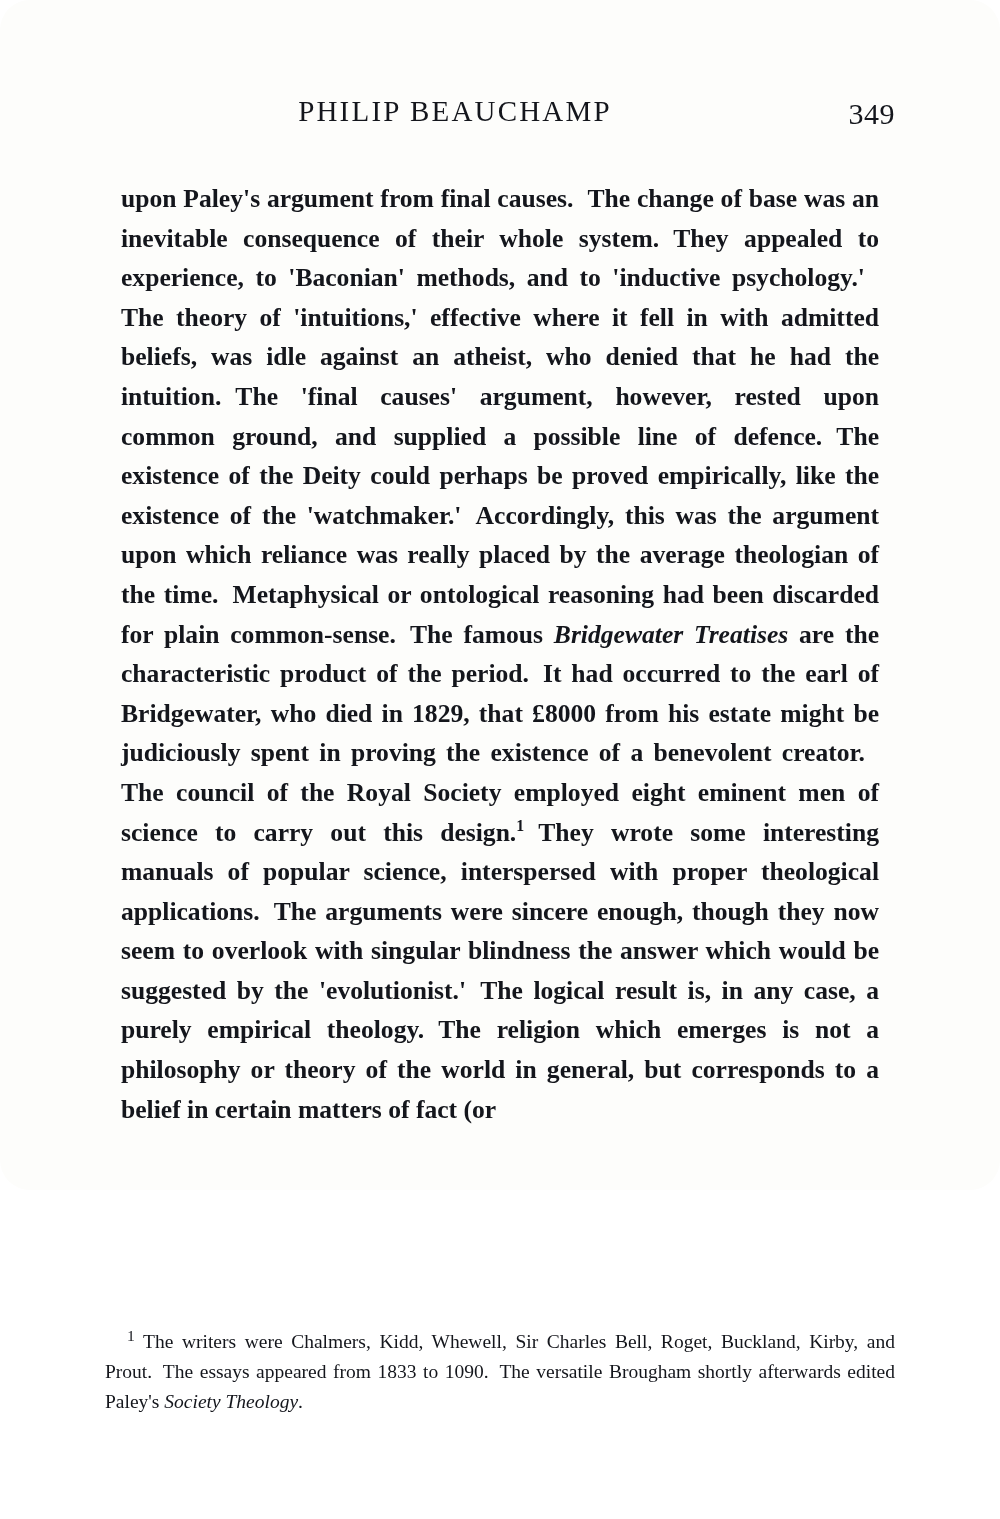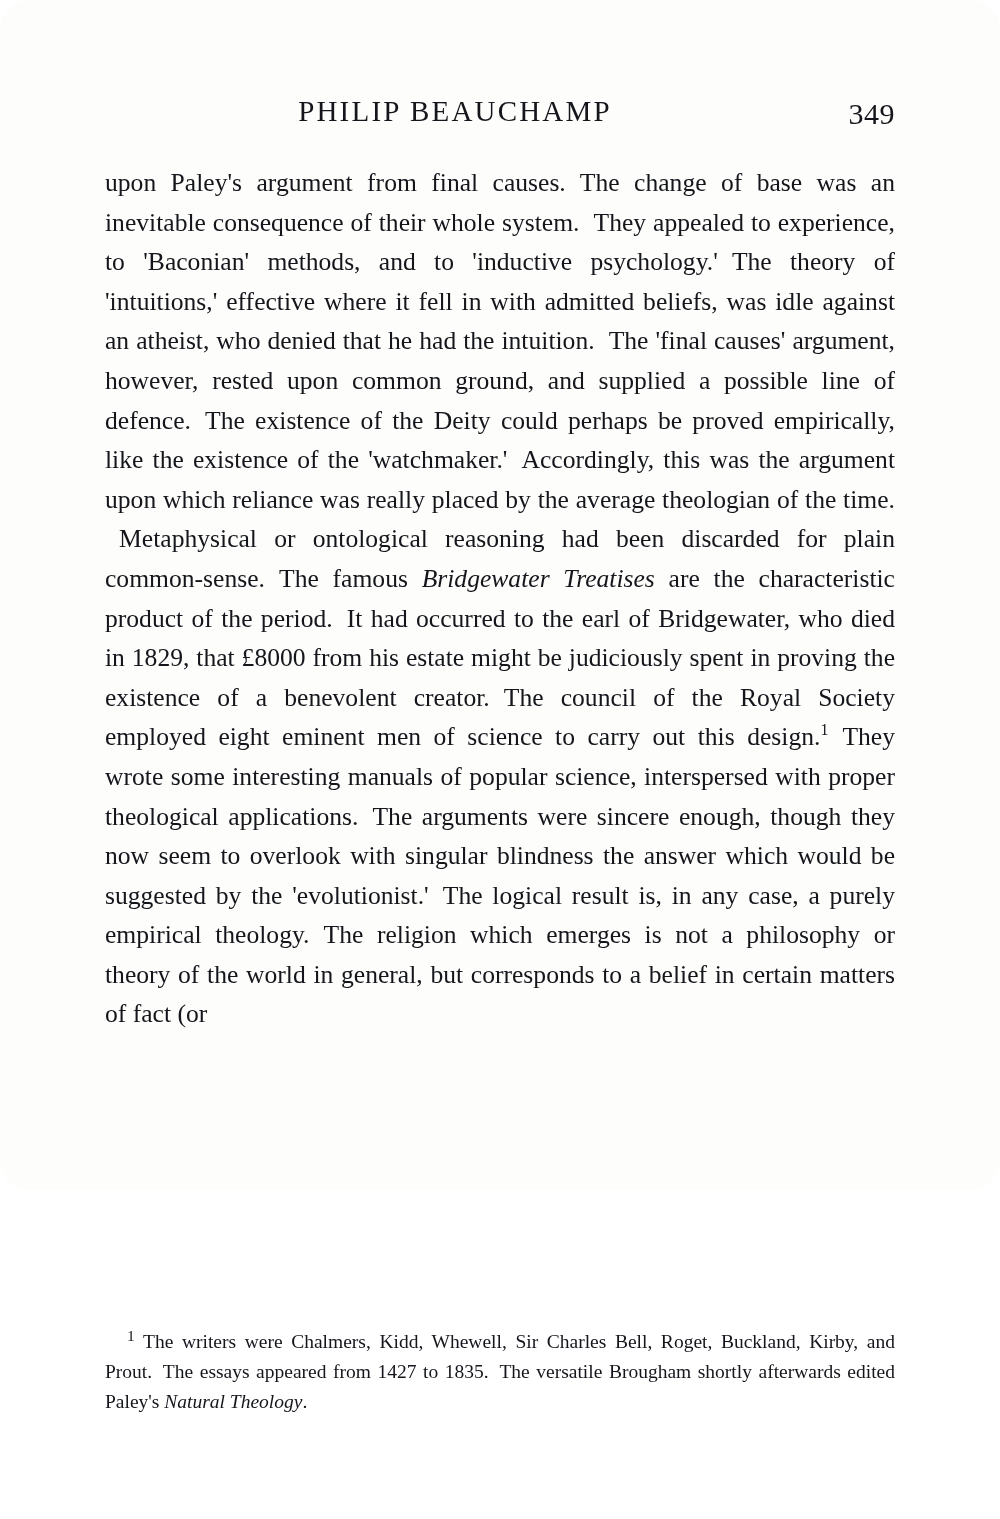--- a/index.html
+++ b/index.html
@@ -54,22 +54,23 @@
     position: absolute;
     left: 105px;
     top: 163px;
     width: 790px;
     font-size: 25.6px;
     line-height: 39.6px;
     text-align: justify;
     text-justify: inter-word;
   }
   .body-text p {
-    margin: 0;
+    margin: 16px;
     text-align: justify;
+    font-weight: bold;
   }
   .body-text p:last-child {
     
   }
   .ital {
     font-style: italic;
   }
   .gap {
     display: inline-block;
     width: 0.55em;
@@ -110,16 +111,16 @@
   <div class="header">
     <div class="running-title">Philip Beauchamp</div>
     <div class="page-number">349</div>
   </div>
 
   <div class="body-text">
     <p><span>upon Paley's argument from final causes.</span><span class="gap"></span><span>The change of base was an inevitable consequence of their whole system.</span><span class="gap"></span><span>They appealed to experience, to 'Baconian' methods, and to 'inductive psychology.'</span><span class="gap"></span><span>The theory of 'intuitions,' effective where it fell in with admitted beliefs, was idle against an atheist, who denied that he had the intuition.</span><span class="gap"></span><span>The 'final causes' argument, however, rested upon common ground, and supplied a possible line of defence.</span><span class="gap"></span><span>The existence of the Deity could perhaps be proved empirically, like the existence of the 'watchmaker.'</span><span class="gap"></span><span>Accordingly, this was the argument upon which reliance was really placed by the average theologian of the time.</span><span class="gap"></span><span>Metaphysical or ontological reasoning had been discarded for plain common-sense.</span><span class="gap"></span><span>The famous</span> <span class="ital">Bridgewater Treatises</span> <span>are the characteristic product of the period.</span><span class="gap"></span><span>It had occurred to the earl of Bridgewater, who died in 1829, that £8000 from his estate might be judiciously spent in proving the existence of a benevolent creator.</span><span class="gap"></span><span>The council of the Royal Society employed eight eminent men of science to carry out this design.</span><sup class="fn">1</sup><span class="gap"></span><span>They wrote some interesting manuals of popular science, interspersed with proper theological applications.</span><span class="gap"></span><span>The arguments were sincere enough, though they now seem to overlook with singular blindness the answer which would be suggested by the 'evolutionist.'</span><span class="gap"></span><span>The logical result is, in any case, a purely empirical theology.</span><span class="gap"></span><span>The religion which emerges is not a philosophy or theory of the world in general, but corresponds to a belief in certain matters of fact (or</span></p>
   </div>
 
   <div class="footnote">
-    <p><span class="fn-marker">1</span> <span>The writers were Chalmers, Kidd, Whewell, Sir Charles Bell, Roget, Buckland, Kirby, and Prout.</span><span class="gap"></span><span>The essays appeared from 1427 to 1835.</span><span class="gap"></span><span>The versatile Brougham shortly afterwards edited Paley's</span> <span class="ital">Natural Theology</span><span>.</span></p>
+    <p><span class="fn-marker">1</span> <span>The writers were Chalmers, Kidd, Whewell, Sir Charles Bell, Roget, Buckland, Kirby, and Prout.</span><span class="gap"></span><span>The essays appeared from 1833 to 1090.</span><span class="gap"></span><span>The versatile Brougham shortly afterwards edited Paley's</span> <span class="ital">Society Theology</span><span>.</span></p>
   </div>
 
 </div>
 
 </body></html>

